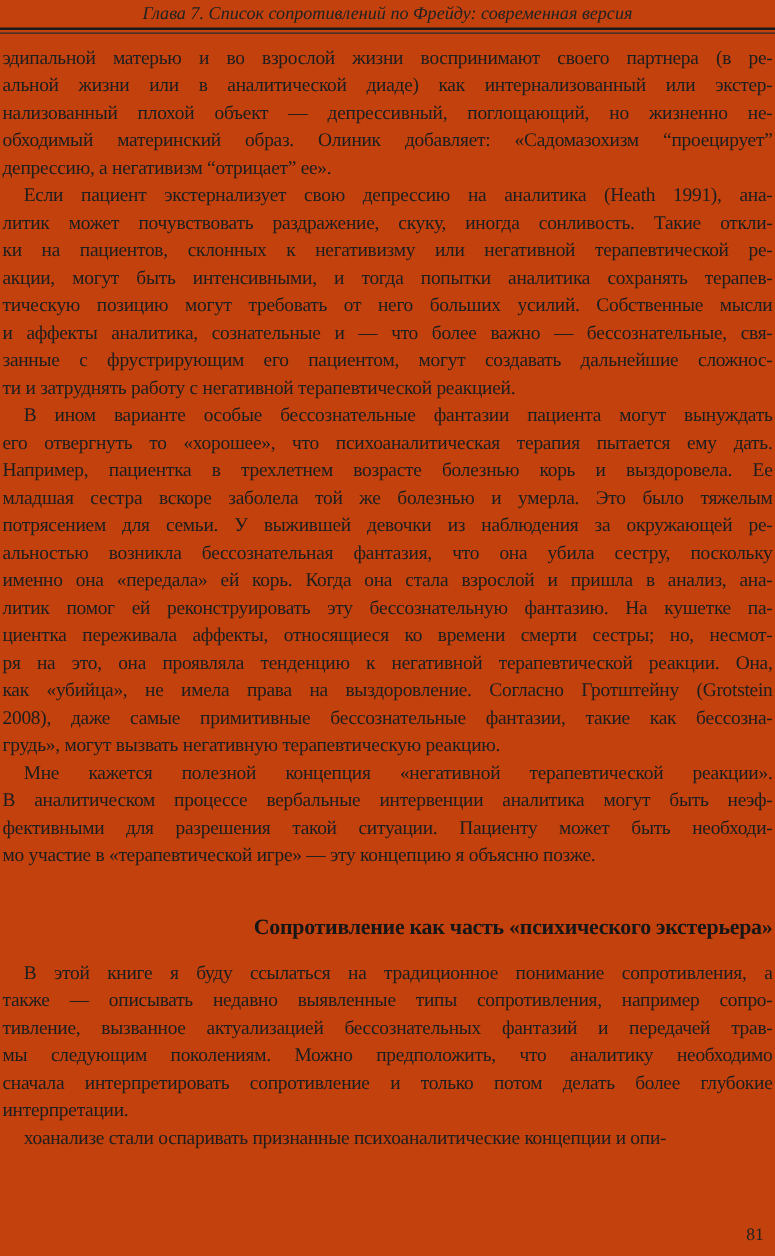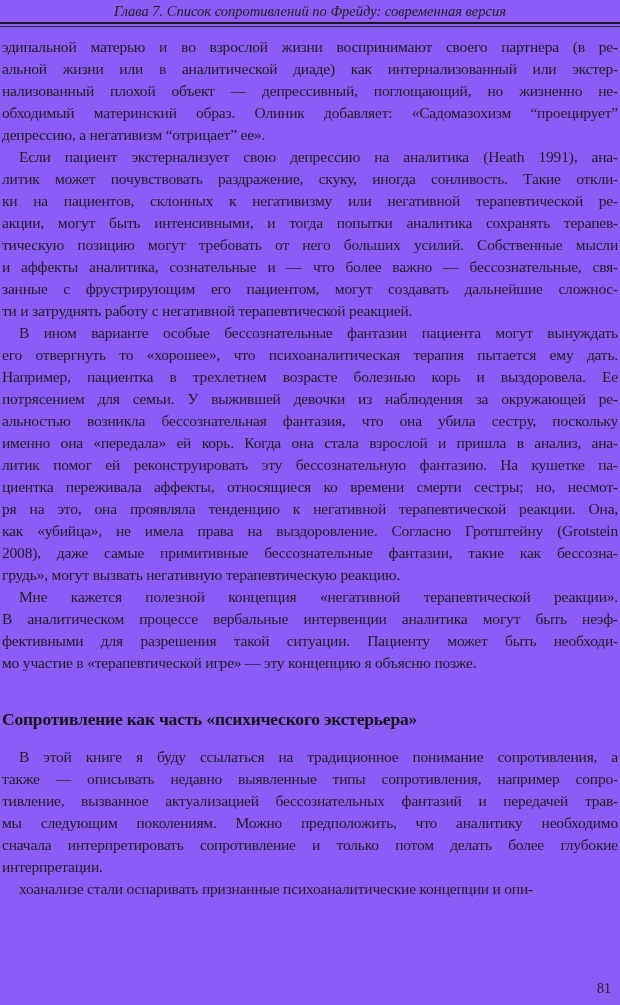--- a/index.html
+++ b/index.html
@@ -1,20 +1,20 @@
 <!DOCTYPE html>
 <html><head>
 <meta charset="utf-8">
 <style>
   html, body { margin: 0; padding: 0; background: #ffffff; }
   .page {
     position: relative;
     width: 620px;
     height: 1005px;
-    background: #8b5cf6;
+    background: #c2410c;
     overflow: hidden;
     font-family: "Liberation Serif", "DejaVu Serif", serif;
     color: #1e1e1e;
     box-sizing: border-box;
   }
   .running-head {
     padding-top: 3px;
     text-align: center;
     font-style: italic;
     font-size: 14.5px;
@@ -43,21 +43,21 @@
     text-align-last: justify;
   }
   .para .line.last {
     text-align-last: left;
   }
   .para.indent .line:first-child {
     text-indent: 17px;
   }
   .section-heading {
     margin: 33px 0 15px 0;
-    text-align: left;
+    text-align: right;
     font-weight: bold;
     font-size: 17.5px;
     line-height: 24px;
     letter-spacing: -0.2px;
     color: #161616;
   }
   .page-number {
     position: absolute;
     right: 9px;
     top: 981px;
@@ -92,20 +92,21 @@
         <div class="line">тическую позицию могут требовать от него больших усилий. Собственные мысли</div>
         <div class="line">и аффекты аналитика, сознательные и — что более важно — бессознательные, свя-</div>
         <div class="line">занные с фрустрирующим его пациентом, могут создавать дальнейшие сложнос-</div>
         <div class="line last">ти и затруднять работу с негативной терапевтической реакцией.</div>
       </div>
 
     <div class="para indent">
         <div class="line">В ином варианте особые бессознательные фантазии пациента могут вынуждать</div>
         <div class="line">его отвергнуть то «хорошее», что психоаналитическая терапия пытается ему дать.</div>
         <div class="line">Например, пациентка в трехлетнем возрасте болезнью корь и выздоровела. Ее</div>
+        <div class="line">младшая сестра вскоре заболела той же болезнью и умерла. Это было тяжелым</div>
         <div class="line">потрясением для семьи. У выжившей девочки из наблюдения за окружающей ре-</div>
         <div class="line">альностью возникла бессознательная фантазия, что она убила сестру, поскольку</div>
         <div class="line">именно она «передала» ей корь. Когда она стала взрослой и пришла в анализ, ана-</div>
         <div class="line">литик помог ей реконструировать эту бессознательную фантазию. На кушетке па-</div>
         <div class="line">циентка переживала аффекты, относящиеся ко времени смерти сестры; но, несмот-</div>
         <div class="line">ря на это, она проявляла тенденцию к негативной терапевтической реакции. Она,</div>
         <div class="line">как «убийца», не имела права на выздоровление. Согласно Гротштейну (Grotstein</div>
         <div class="line">2008), даже самые примитивные бессознательные фантазии, такие как бессозна-</div>
         <div class="line last">грудь», могут вызвать негативную терапевтическую реакцию.</div>
       </div>

